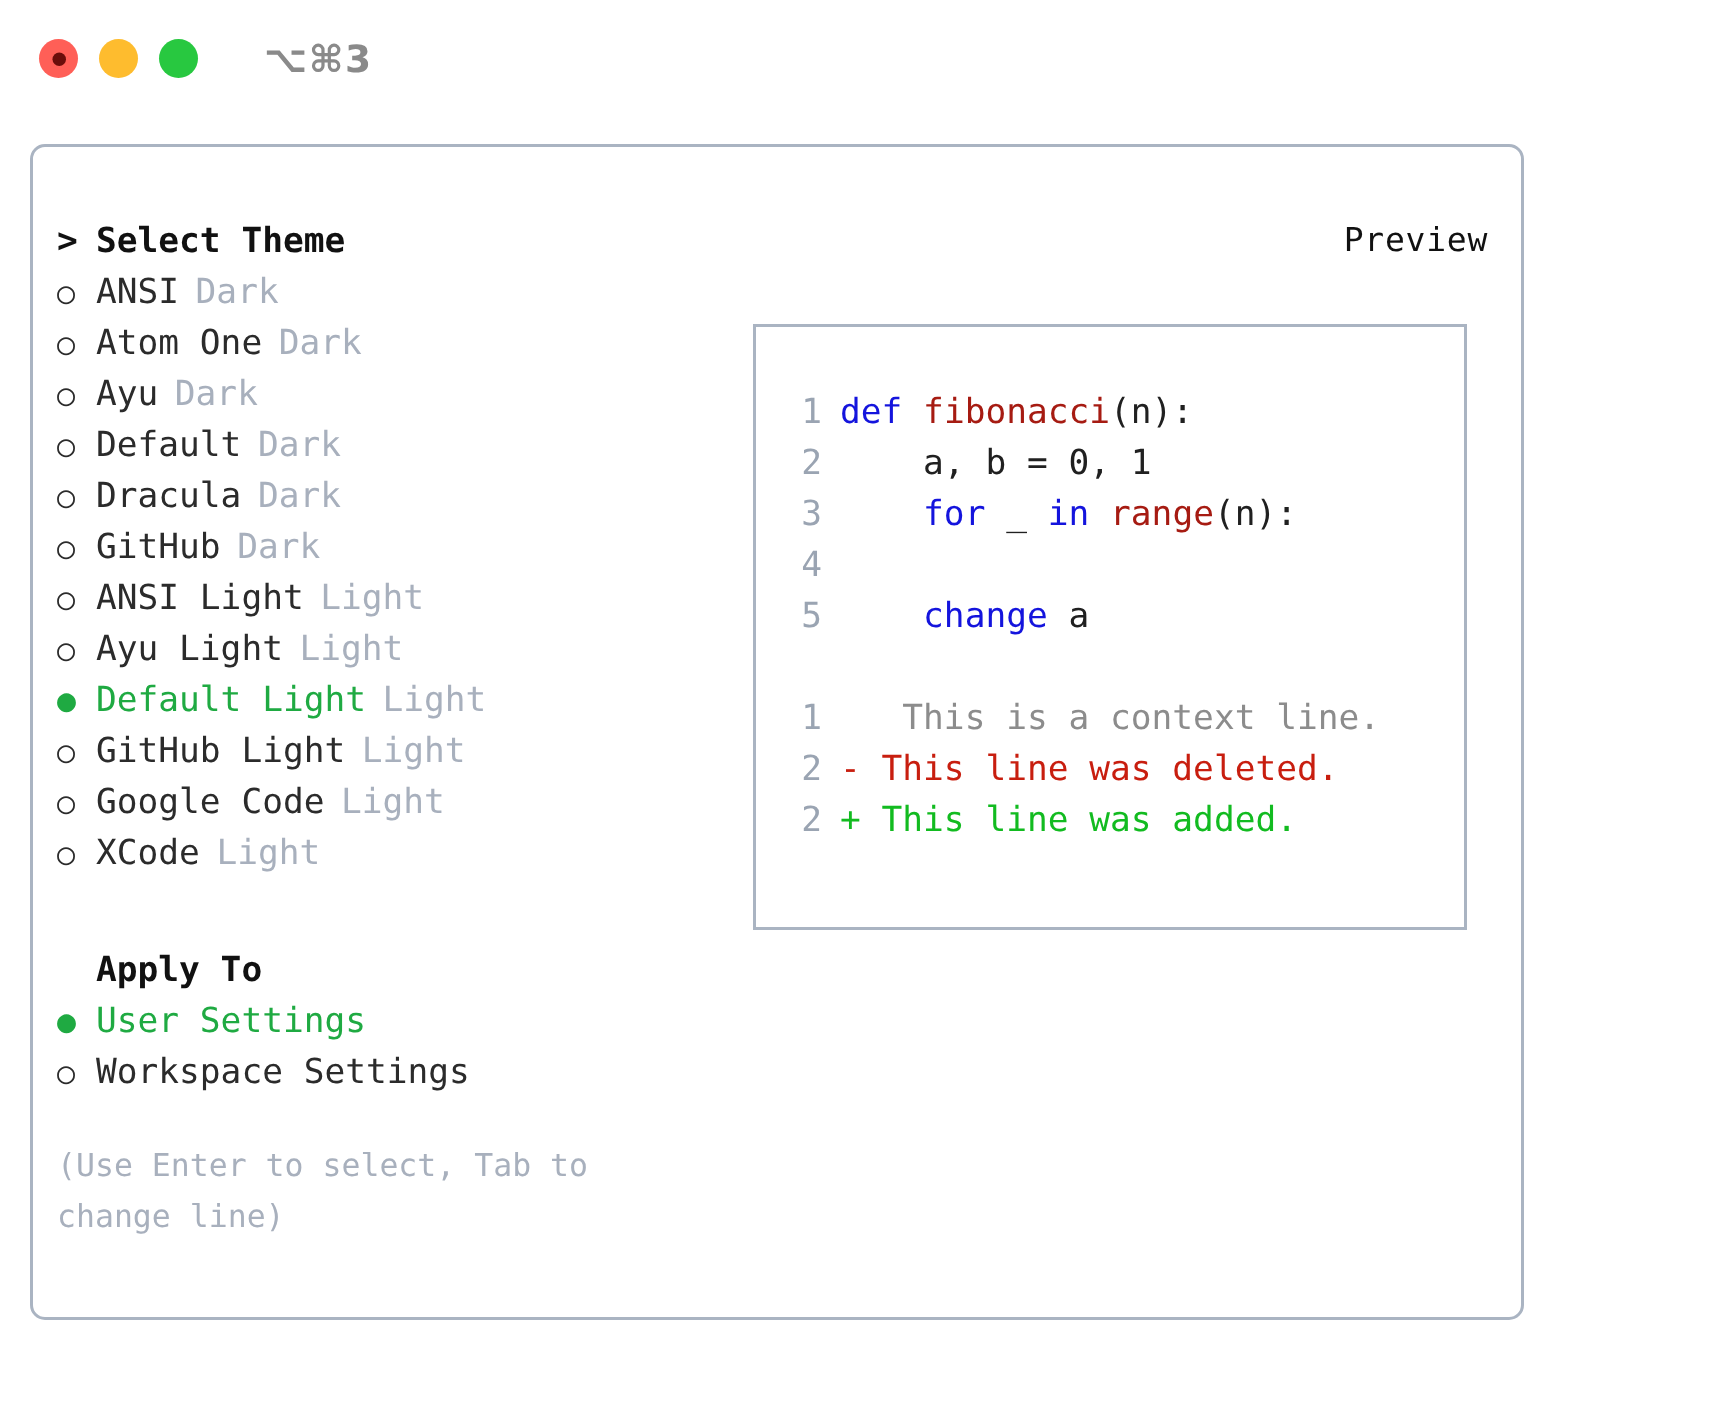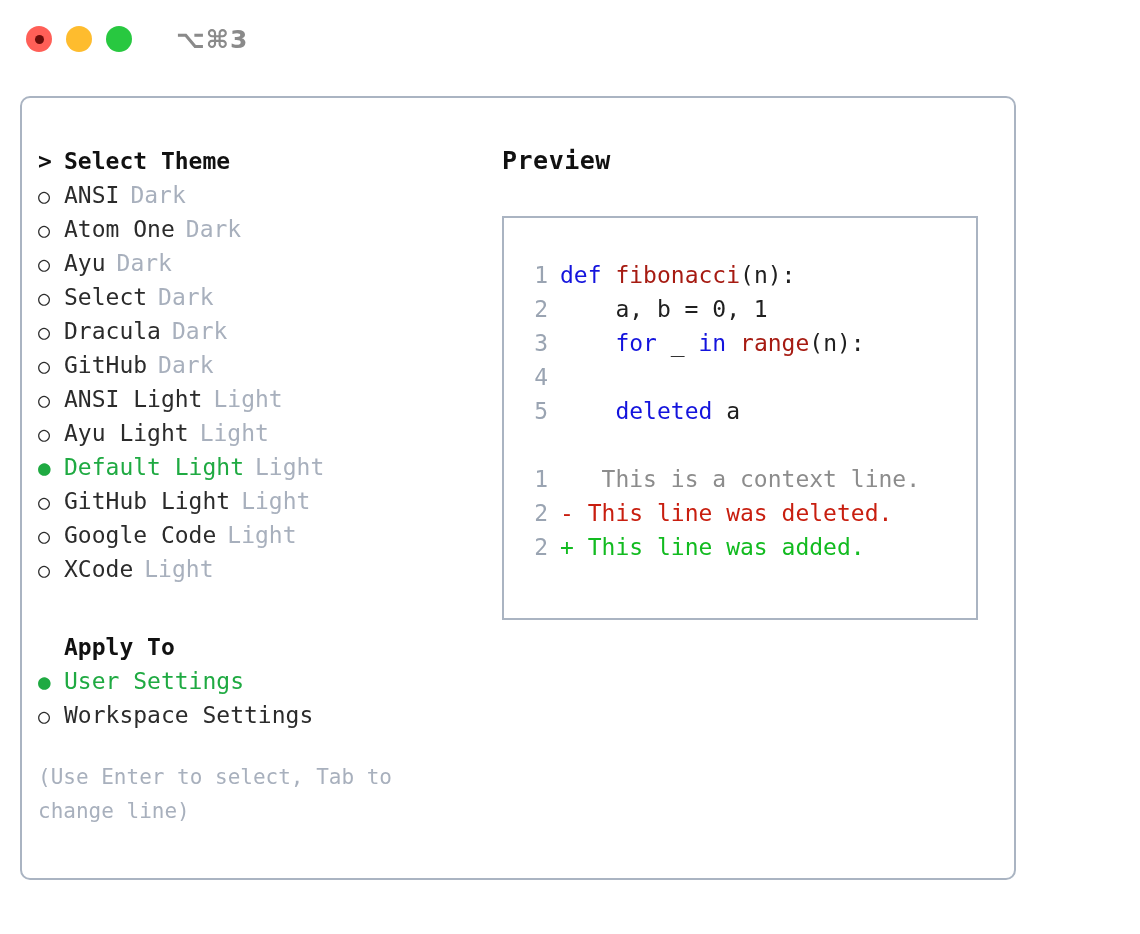--- a/index.html
+++ b/index.html
@@ -139,25 +139,26 @@
   }
 
   
   .right-col {
     position: absolute;
     left: 480px;
     top: 46px;
     width: 490px;
   }
   .preview-title {
-    font-size: 25px;
+    font-size: 22px;
     line-height: 34px;
     color: #111111;
-    font-weight: 700;
+    font-weight: 400;
     letter-spacing: 0.5px;
+    text-align: right;
   }
   .preview-box {
     margin-top: 38px;
     width: 476px;
     height: 404px;
     border: 2px solid #aab4c2;
     box-sizing: border-box;
     background: #ffffff;
     padding: 40px 0 0 14px;
   }
@@ -224,21 +225,21 @@
               <span class="label">Atom One</span>
               <span class="variant">Dark</span>
             </div>
             <div class="row">
               <span class="bullet">○</span>
               <span class="label">Ayu</span>
               <span class="variant">Dark</span>
             </div>
             <div class="row">
               <span class="bullet">○</span>
-              <span class="label">Select</span>
+              <span class="label">Default</span>
               <span class="variant">Dark</span>
             </div>
             <div class="row">
               <span class="bullet">○</span>
               <span class="label">Dracula</span>
               <span class="variant">Dark</span>
             </div>
             <div class="row">
               <span class="bullet">○</span>
               <span class="label">GitHub</span>
@@ -302,21 +303,21 @@
 
       <div class="right-col">
         <div class="preview-title">Preview</div>
 
         <div class="preview-box">
           <div id="code-block">
               <div class="code-line"><span class="lnum">1</span><span class="code-txt"><span class="kw">def</span><span class="pl"> </span><span class="fn">fibonacci</span><span class="pl">(n):</span></span></div>
               <div class="code-line"><span class="lnum">2</span><span class="code-txt"><span class="pl">    a, b = 0, 1</span></span></div>
               <div class="code-line"><span class="lnum">3</span><span class="code-txt"><span class="pl">    </span><span class="kw">for</span><span class="pl"> _ </span><span class="kw">in</span><span class="pl"> </span><span class="fn">range</span><span class="pl">(n):</span></span></div>
               <div class="code-line"><span class="lnum">4</span></div>
-              <div class="code-line"><span class="lnum">5</span><span class="code-txt"><span class="pl">    </span><span class="kw">deleted</span><span class="pl"> a</span></span></div>
+              <div class="code-line"><span class="lnum">5</span><span class="code-txt"><span class="pl">    </span><span class="kw">change</span><span class="pl"> a</span></span></div>
             </div>
           <div class="gap-line"></div>
           <div id="diff-block">
               <div class="code-line"><span class="lnum">1</span><span class="dl-ctx"> </span><span class="dl-ctx">  This is a context line.</span></div>
               <div class="code-line"><span class="lnum">2</span><span class="dl-del">-</span><span class="dl-del"> This line was deleted.</span></div>
               <div class="code-line"><span class="lnum">2</span><span class="dl-add">+</span><span class="dl-add"> This line was added.</span></div>
             </div>
         </div>
       </div>
 

